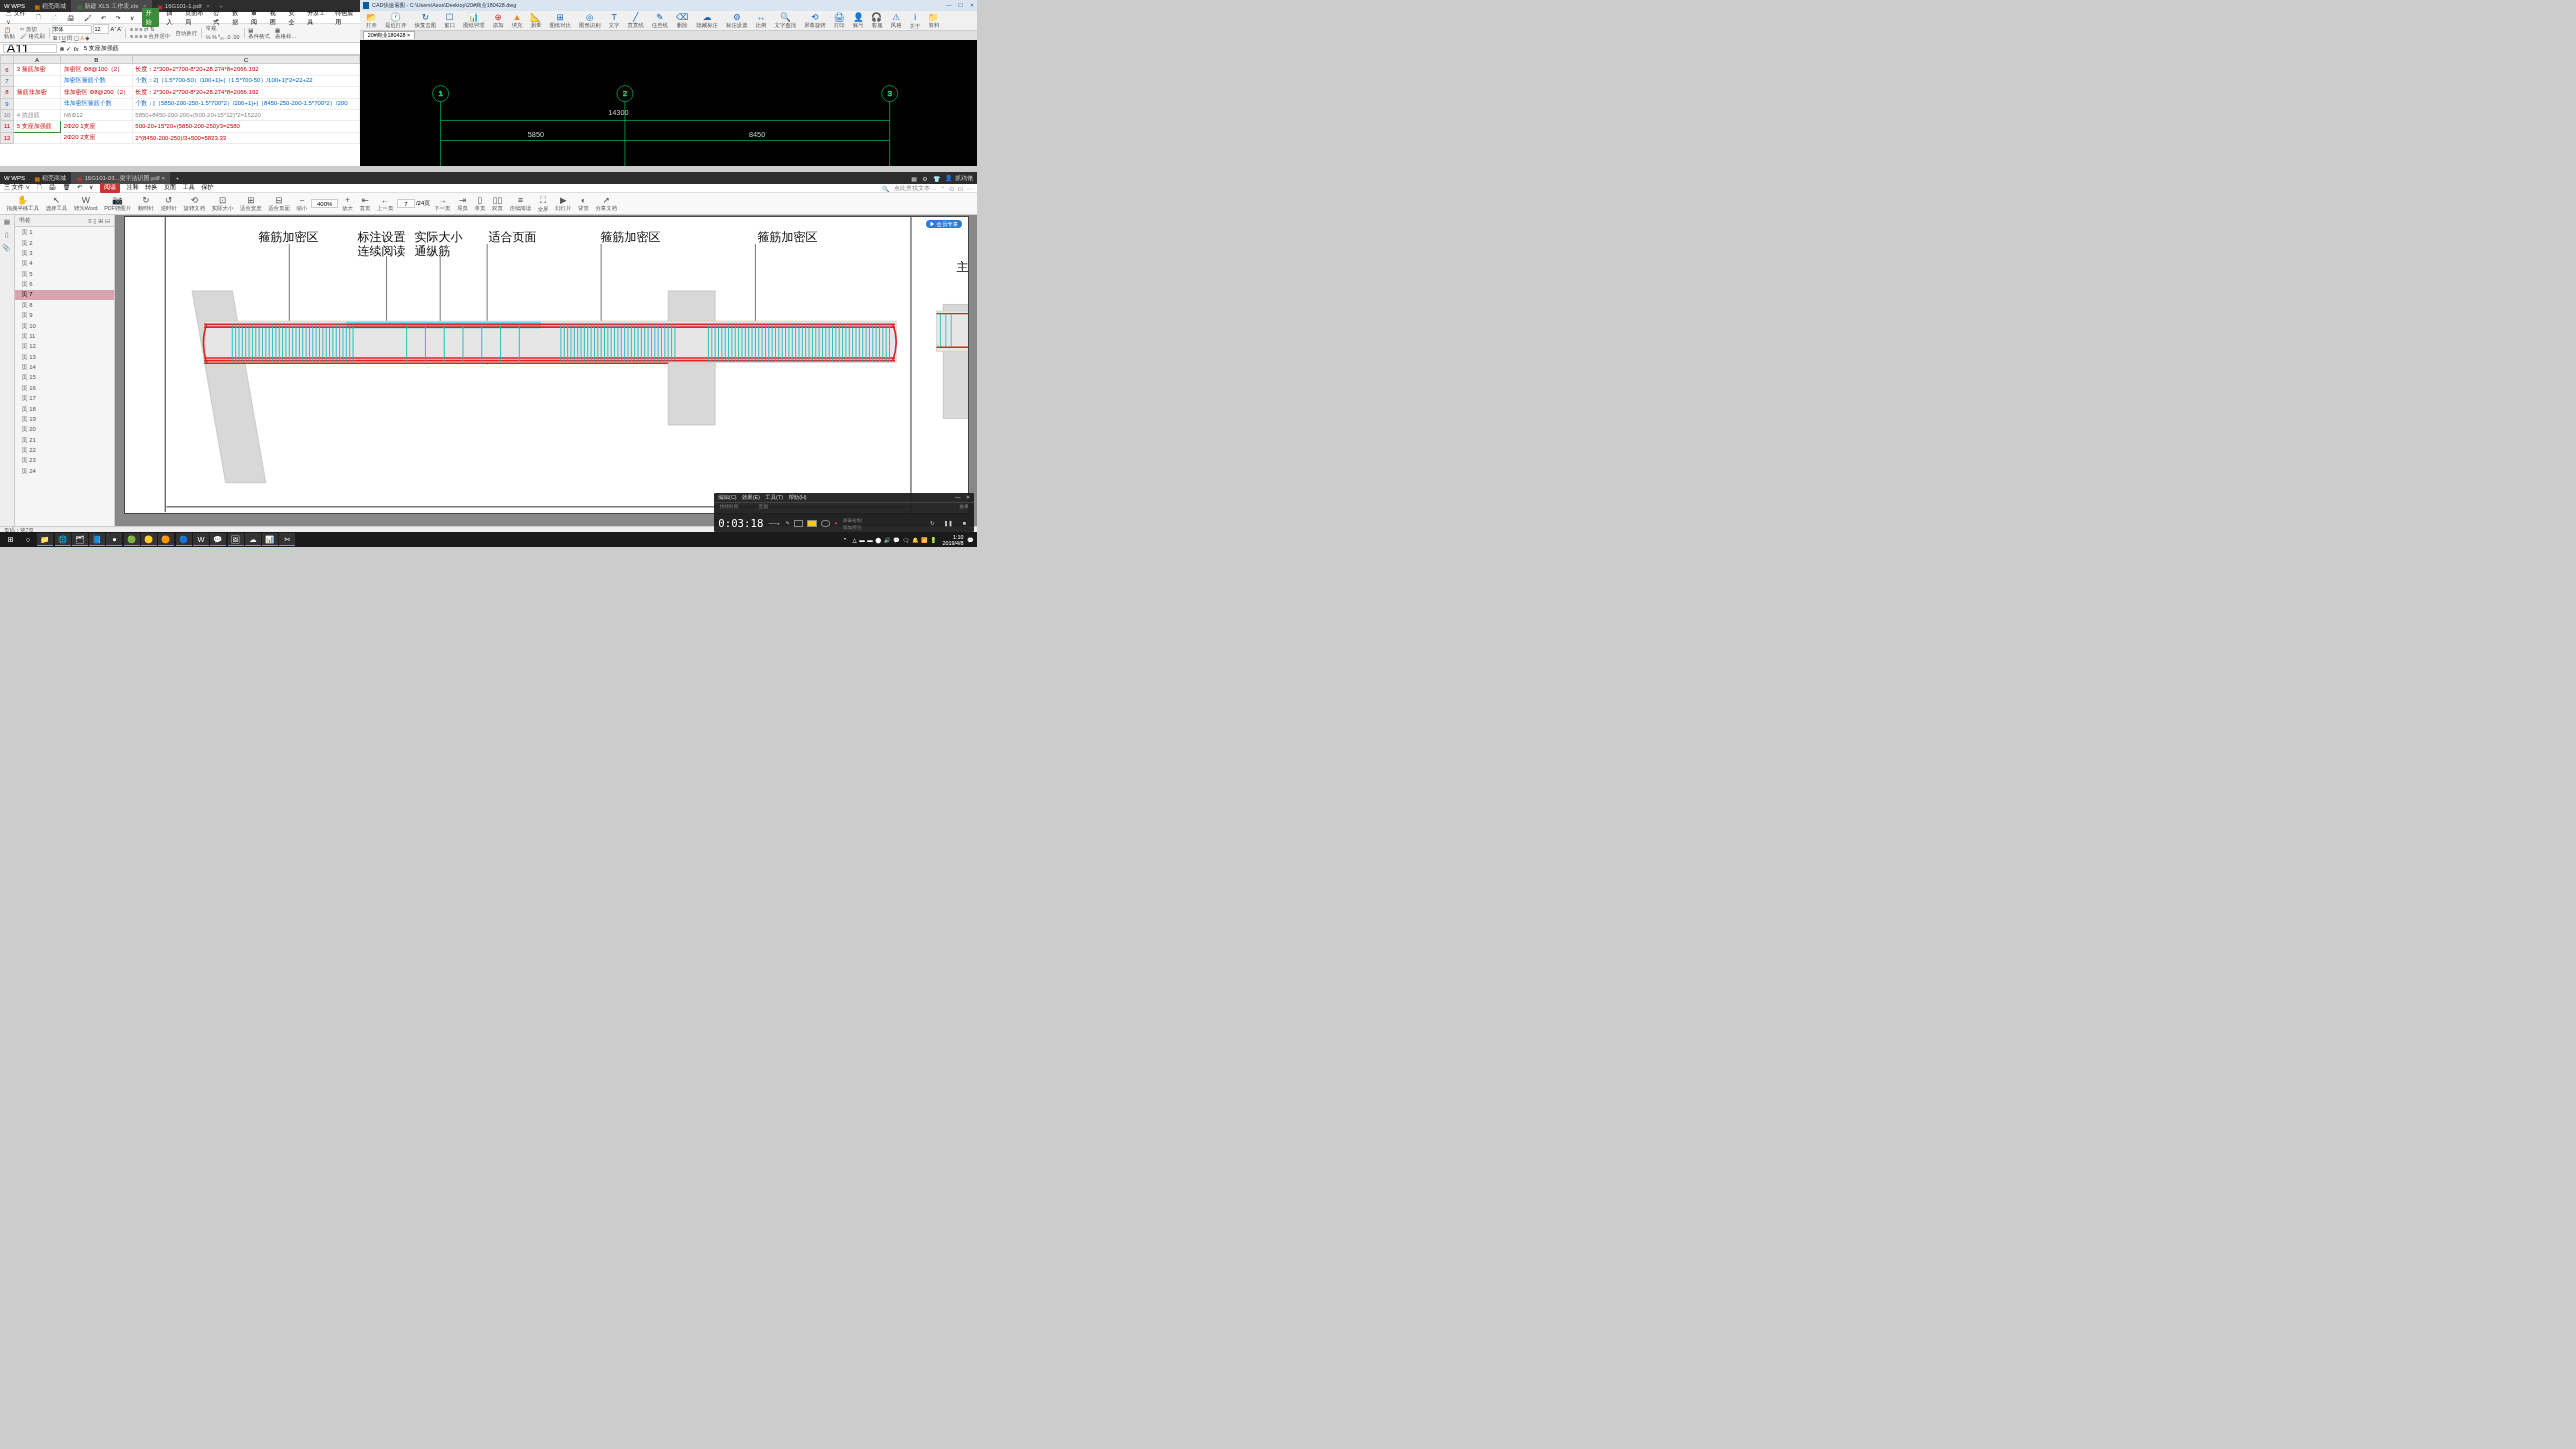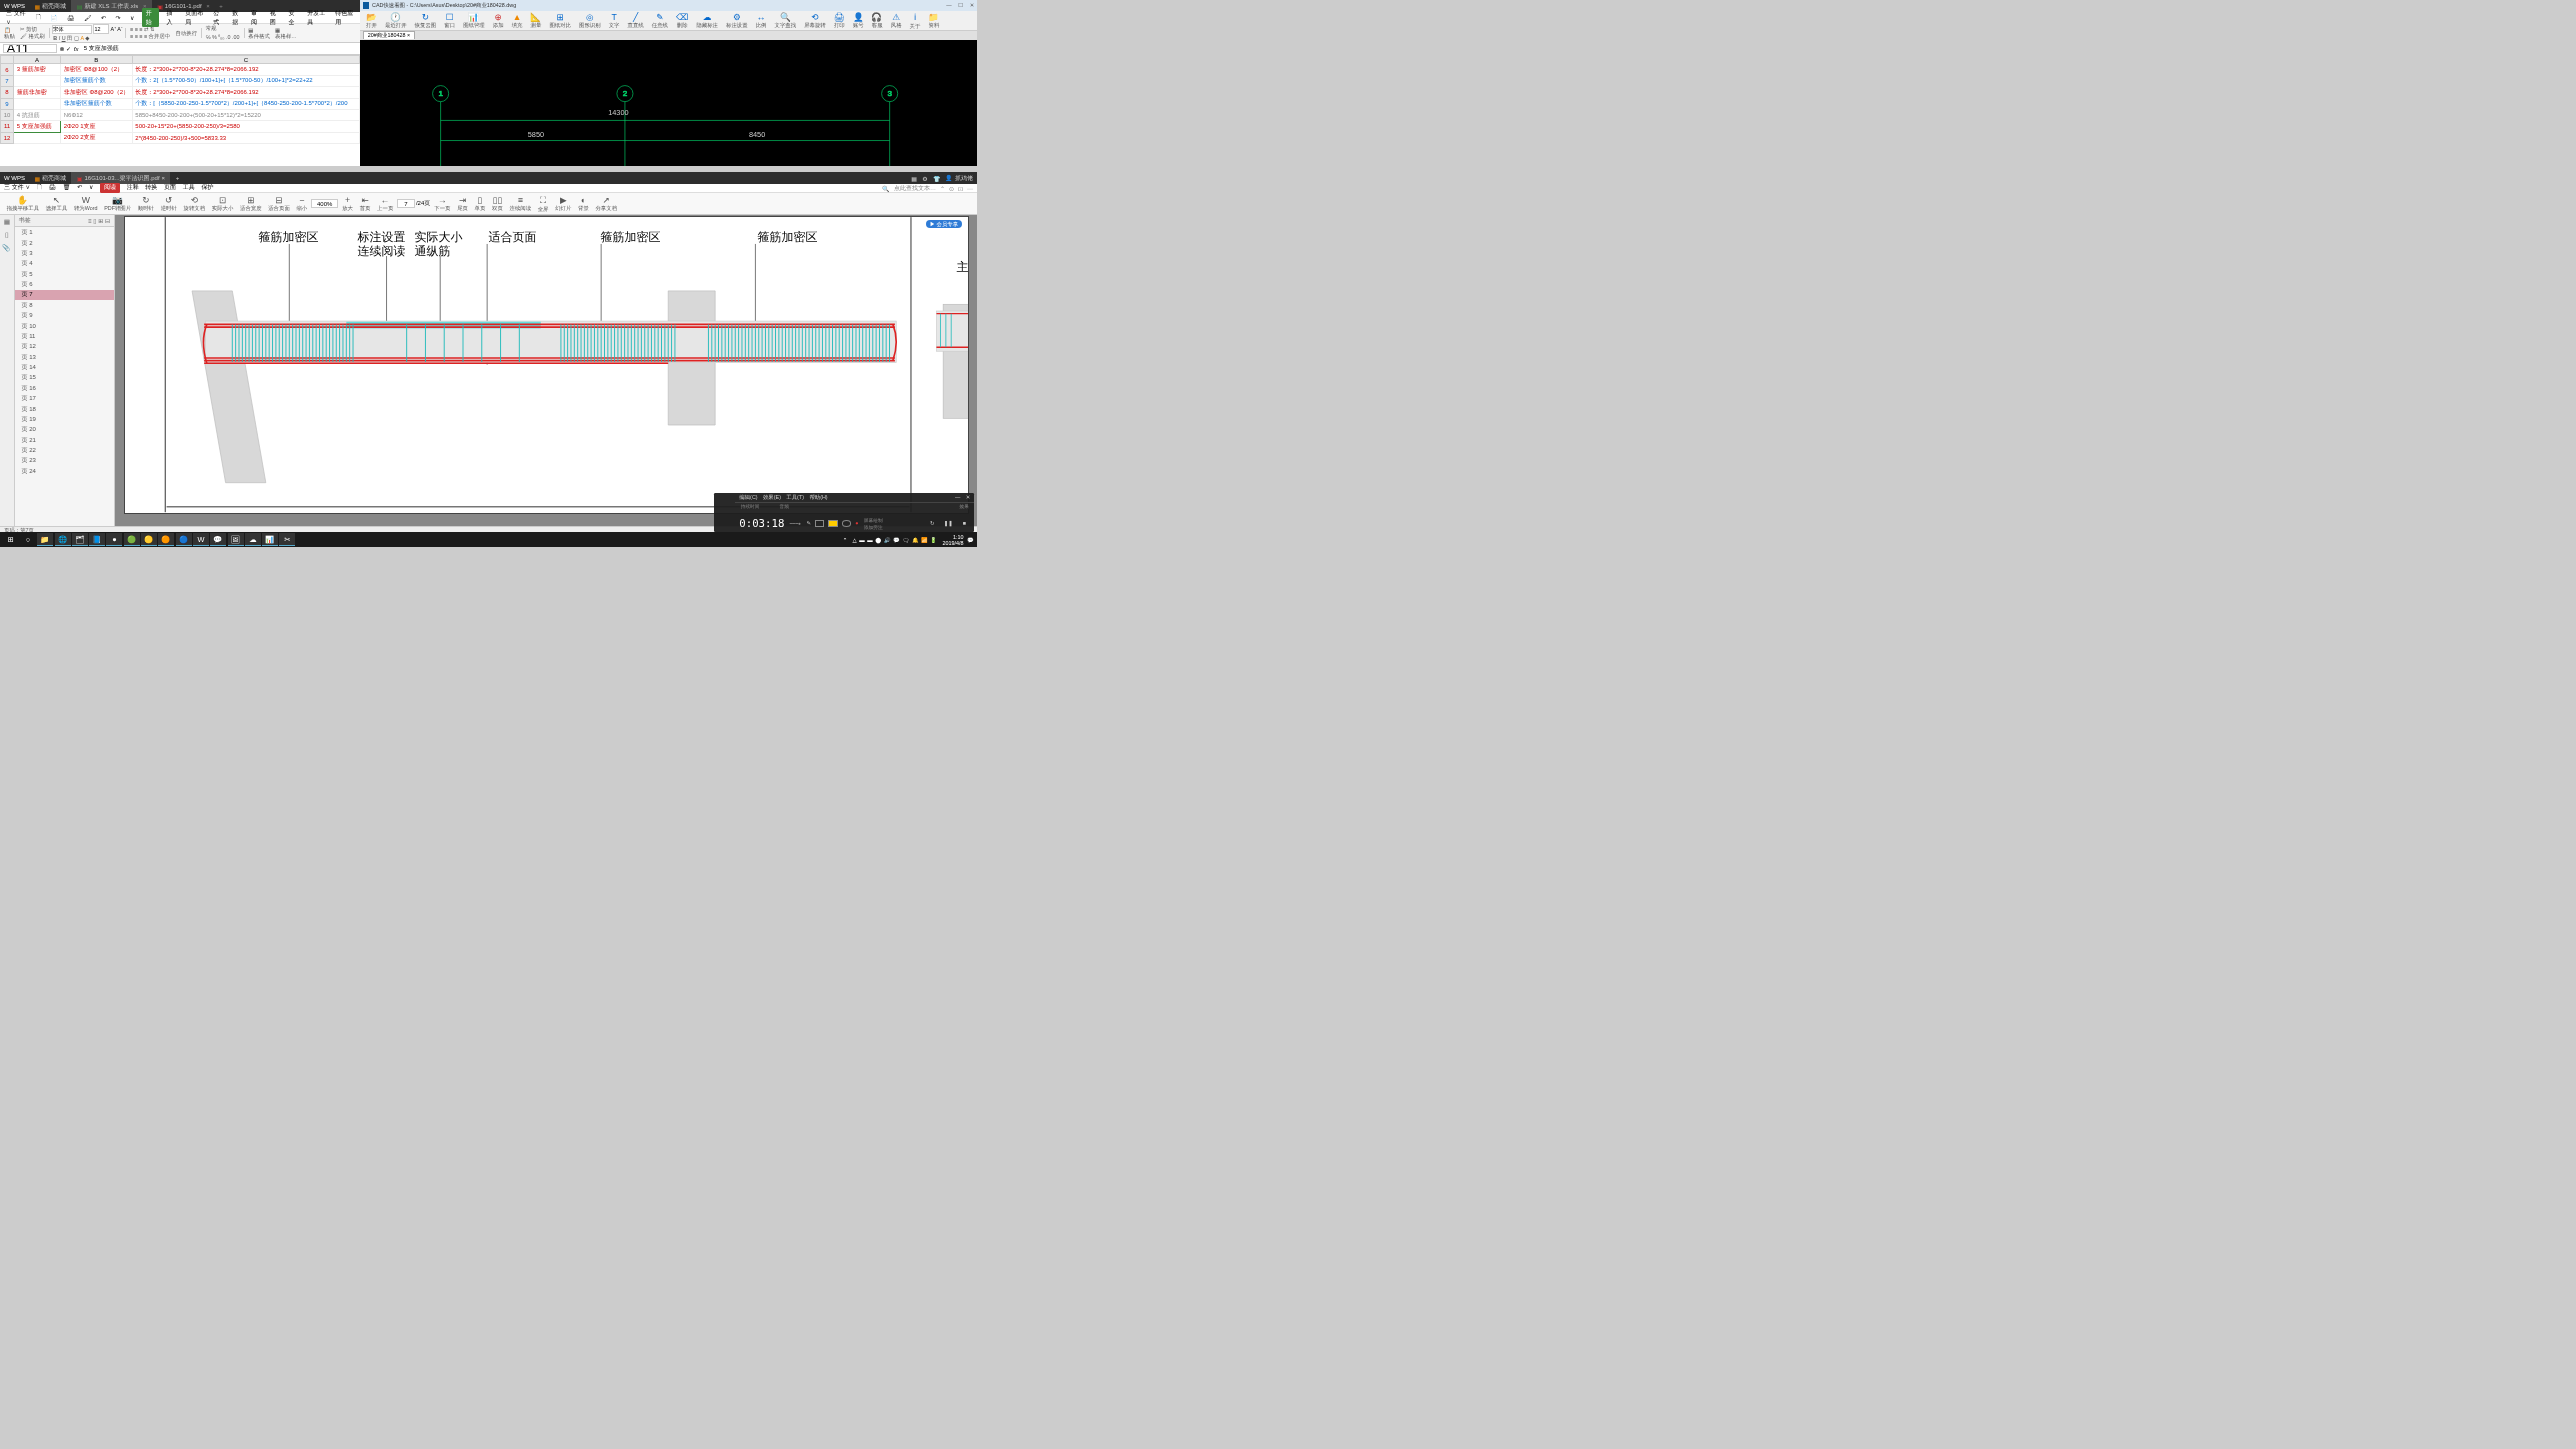--- a/index.html
+++ b/index.html
@@ -74,21 +74,21 @@
 .pdf-bookmarks .bm-item { padding: 0.7px 6.7px; cursor: pointer; color: #555; }
 .pdf-bookmarks .bm-item.active { background: #d9a3b0; color: #000; }
 .pdf-content { flex: 1; background: #888; overflow: hidden; display: flex; align-items: flex-start; justify-content: center; position: relative; padding: 1.3px 0; }
 .pdf-page { background: #fff; width: 845px; height: 298px; position: relative; overflow: hidden; border: 0.7px solid #444; }
 .pdf-page svg { position: absolute; top: 0; left: 0; }
 .pdf-page .label { position: absolute; font-size: 12px; font-family: "SimSun", serif; }
 .pdf-statusbar { height: 8px; background: #eee; border-top: 0.7px solid #ccc; font-size: 5.4px; padding: 0 4px; color: #666; display: flex; align-items: center; }
 .badge-pro { position: absolute; top: 2.7px; right: 5.4px; background: #2e7bd6; color: #fff; font-size: 5.4px; padding: 0.7px 4px; border-radius: 4px; }
 
 
-.recorder { position: absolute; bottom: 14.8px; right: 2.7px; width: 260px; height: 39px; background: rgba(30,30,30,0.95); color: #ccc; font-size: 5.4px; border-radius: 1.3px; padding-left: 21px; }
+.recorder { position: absolute; bottom: 14.8px; right: 2.7px; width: 260px; height: 39px; background: rgba(30,30,30,0.95); color: #ccc; font-size: 5.4px; border-radius: 1.3px; }
 .recorder .rec-menubar { display: flex; gap: 5.4px; padding: 0.7px 4px; border-bottom: 0.7px solid #444; }
 .recorder .rec-body { display: flex; align-items: center; height: 29.5px; padding: 0 4px; gap: 5.4px; }
 .recorder .timer { font-size: 10.7px; font-family: monospace; color: #fff; }
 .recorder .rec-controls { display: flex; gap: 4px; margin-left: auto; }
 .recorder .rec-btn { width: 12px; height: 12px; display: flex; align-items: center; justify-content: center; color: #ccc; }
 .recorder .rec-sliders { display:flex; flex-direction:column; gap:1.3px; font-size:4.7px; color:#888;}
 .recorder .rec-shapes { display:flex; gap:4px; align-items:center;}
 .recorder .shape { width:9.4px; height:6.7px; border:0.7px solid #888;}
 
 

